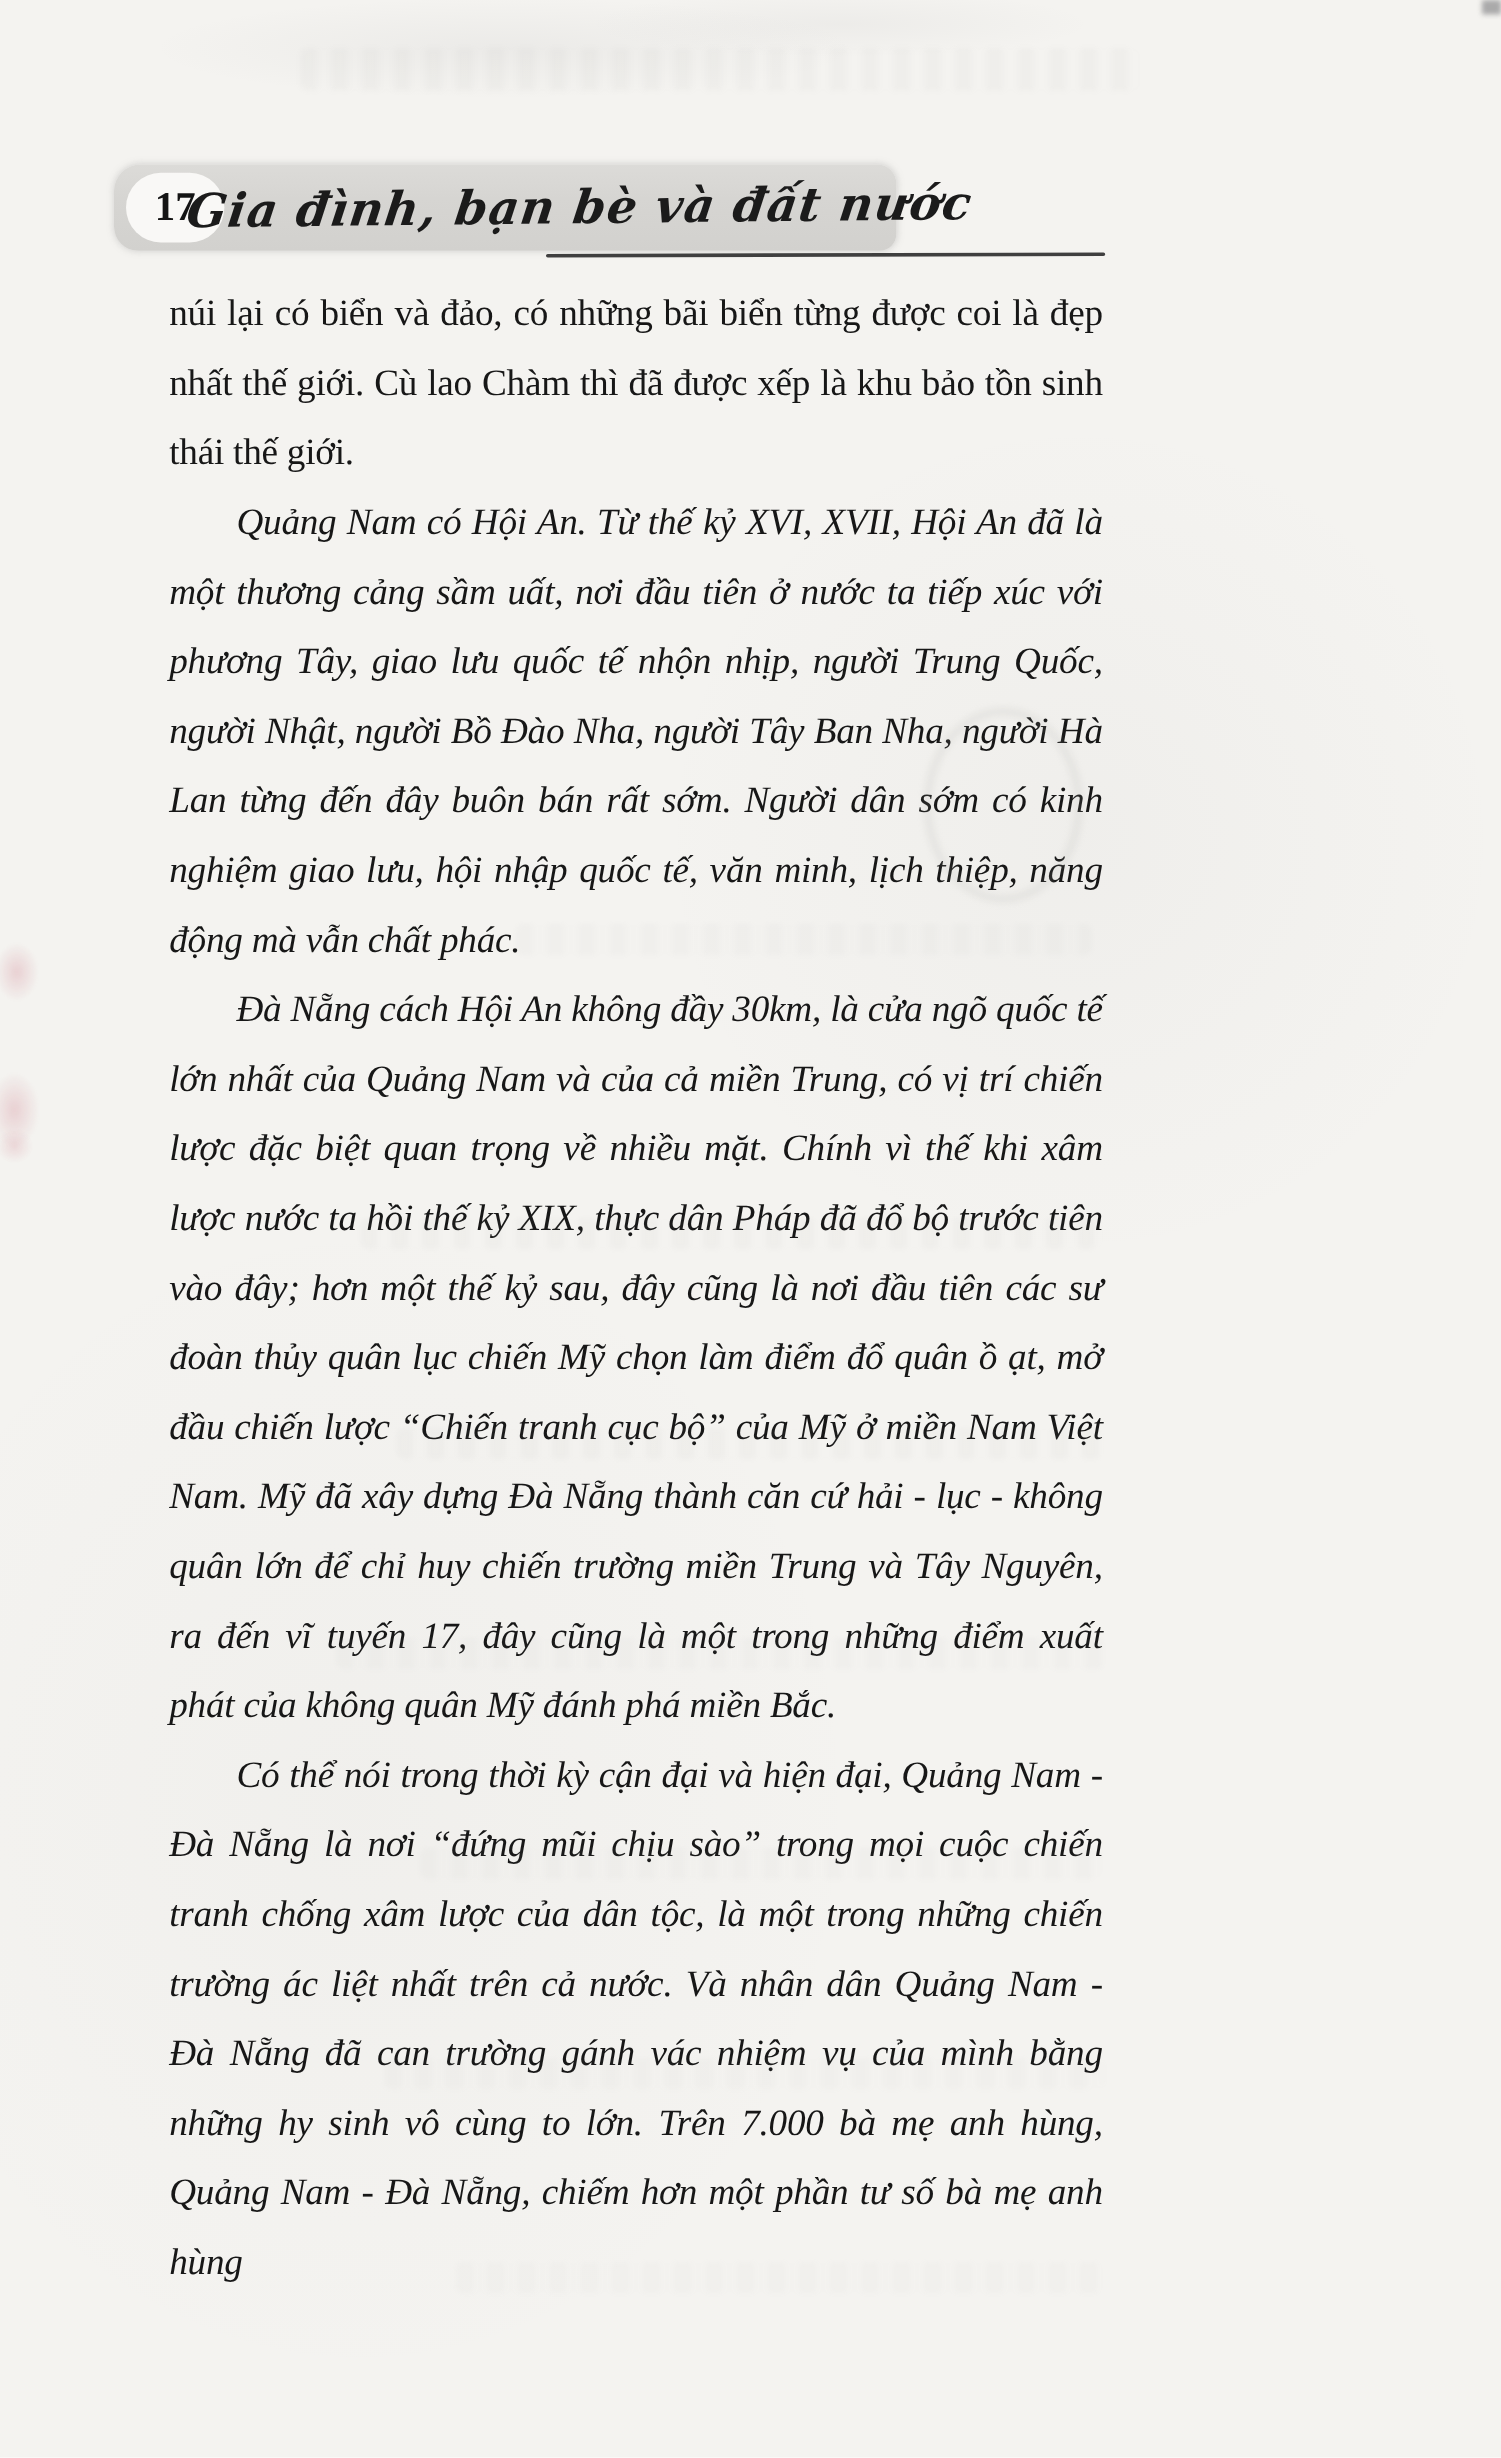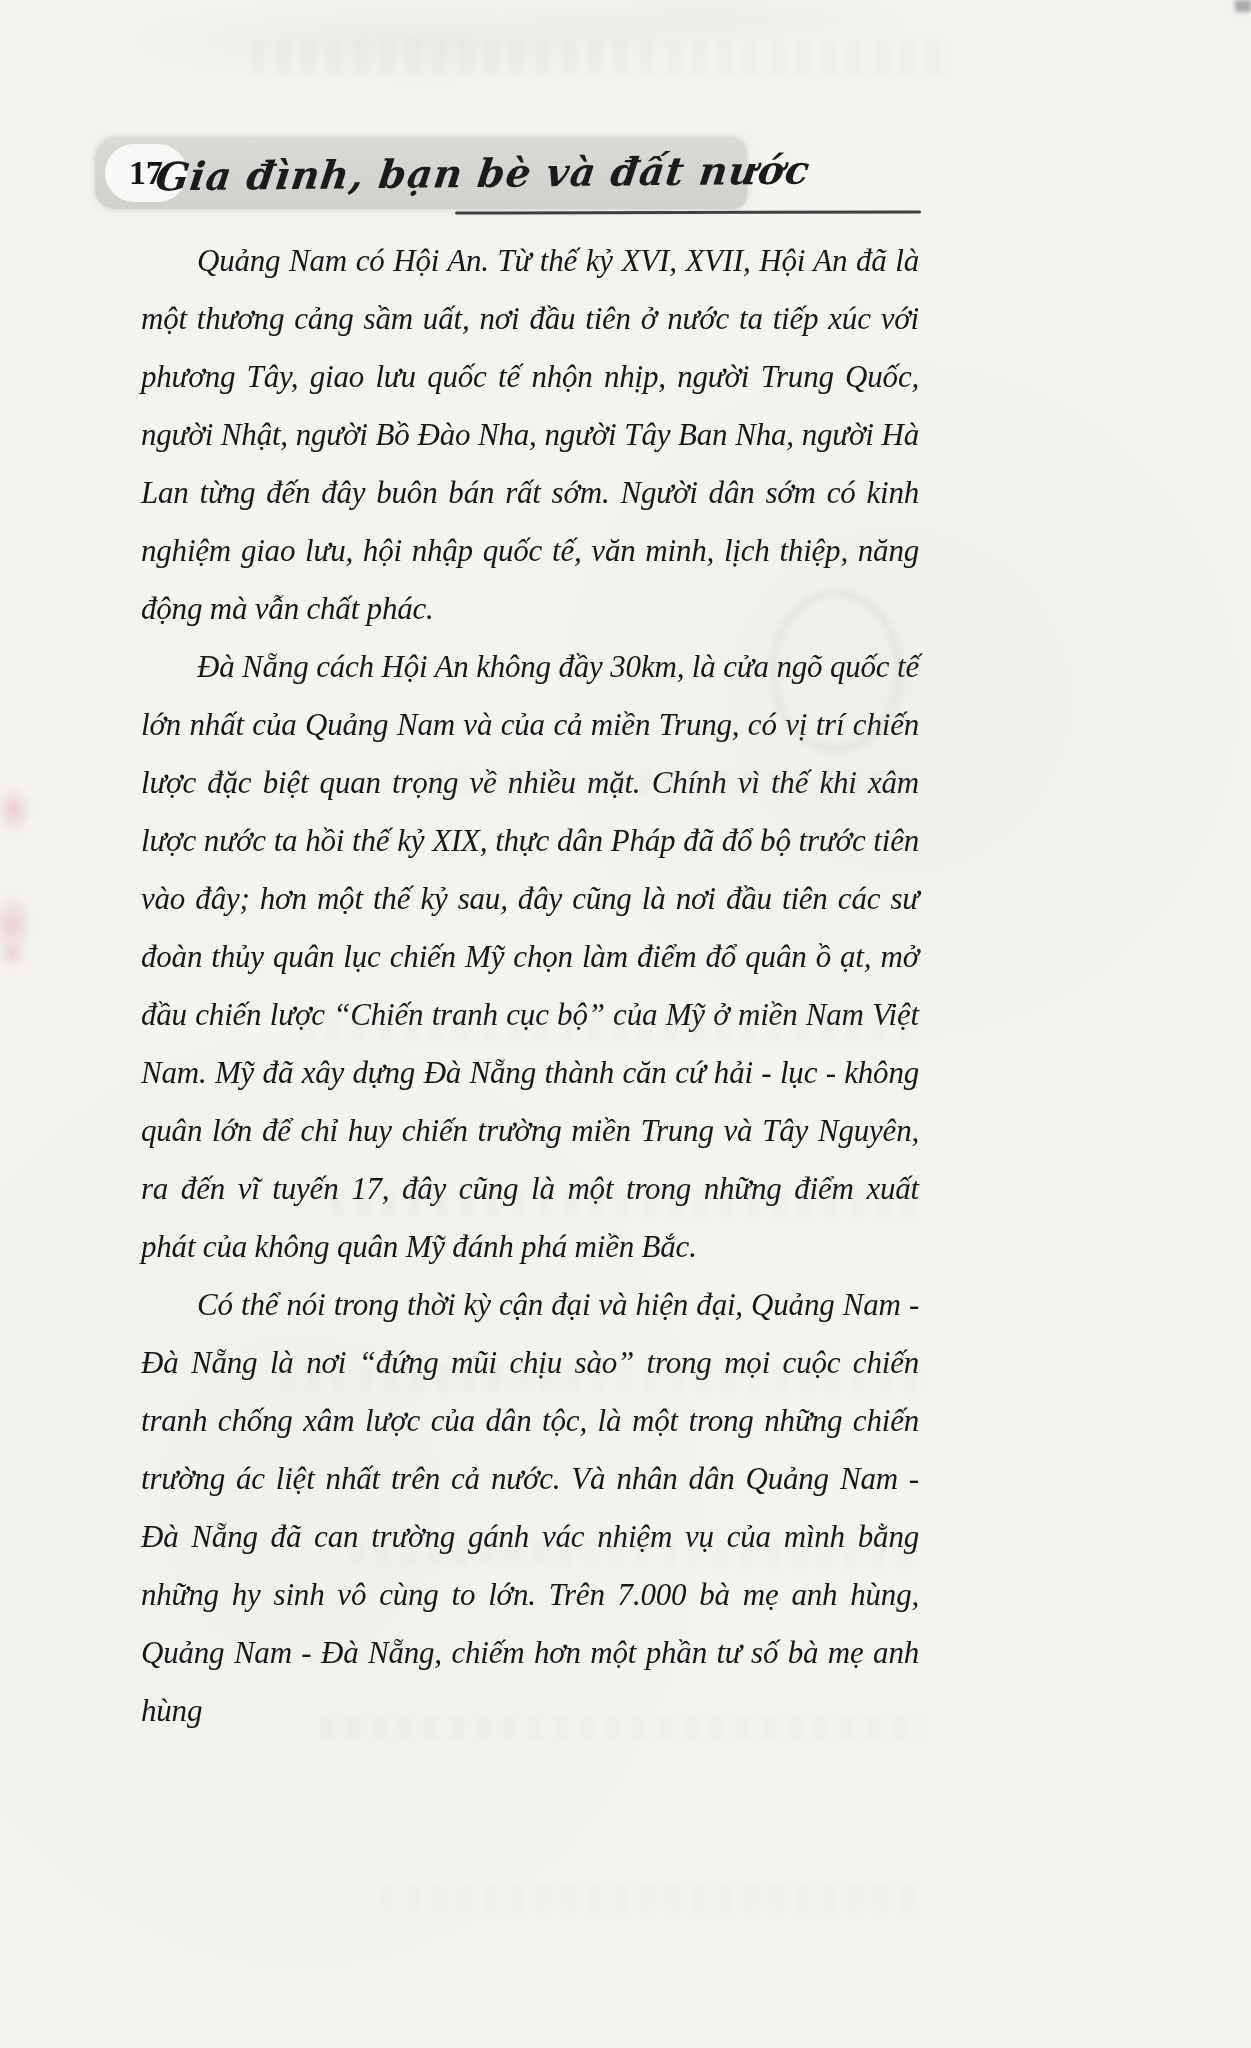--- a/index.html
+++ b/index.html
@@ -91,20 +91,21 @@
 
   <div class="header-band">
     <div class="page-number-badge">
       <span class="page-number">17</span>
     </div>
     <div class="running-title">Gia đình, bạn bè và đất nước</div>
   </div>
   <div class="header-underline"></div>
 
   <div class="text-body">
+      <p class="para">núi lại có biển và đảo, có những bãi biển từng được coi là đẹp nhất thế giới. Cù lao Chàm thì đã được xếp là khu bảo tồn sinh thái thế giới.</p>
       <p class="para indent">Quảng Nam có Hội An. Từ thế kỷ XVI, XVII, Hội An đã là một thương cảng sầm uất, nơi đầu tiên ở nước ta tiếp xúc với phương Tây, giao lưu quốc tế nhộn nhịp, người Trung Quốc, người Nhật, người Bồ Đào Nha, người Tây Ban Nha, người Hà Lan từng đến đây buôn bán rất sớm. Người dân sớm có kinh nghiệm giao lưu, hội nhập quốc tế, văn minh, lịch thiệp, năng động mà vẫn chất phác.</p>
       <p class="para indent">Đà Nẵng cách Hội An không đầy 30km, là cửa ngõ quốc tế lớn nhất của Quảng Nam và của cả miền Trung, có vị trí chiến lược đặc biệt quan trọng về nhiều mặt. Chính vì thế khi xâm lược nước ta hồi thế kỷ XIX, thực dân Pháp đã đổ bộ trước tiên vào đây; hơn một thế kỷ sau, đây cũng là nơi đầu tiên các sư đoàn thủy quân lục chiến Mỹ chọn làm điểm đổ quân ồ ạt, mở đầu chiến lược “Chiến tranh cục bộ” của Mỹ ở miền Nam Việt Nam. Mỹ đã xây dựng Đà Nẵng thành căn cứ hải - lục - không quân lớn để chỉ huy chiến trường miền Trung và Tây Nguyên, ra đến vĩ tuyến 17, đây cũng là một trong những điểm xuất phát của không quân Mỹ đánh phá miền Bắc.</p>
       <p class="para indent">Có thể nói trong thời kỳ cận đại và hiện đại, Quảng Nam - Đà Nẵng là nơi “đứng mũi chịu sào” trong mọi cuộc chiến tranh chống xâm lược của dân tộc, là một trong những chiến trường ác liệt nhất trên cả nước. Và nhân dân Quảng Nam - Đà Nẵng đã can trường gánh vác nhiệm vụ của mình bằng những hy sinh vô cùng to lớn. Trên 7.000 bà mẹ anh hùng, Quảng Nam - Đà Nẵng, chiếm hơn một phần tư số bà mẹ anh hùng</p>
     </div>
 
   <div class="bleed-q" style="left:770px; top:590px;"></div>
   <div class="bleed" style="left:250px; top:40px; width:700px; height:36px; opacity:0.35;"></div>
   <div class="bleed" style="left:430px; top:770px; width:480px; height:26px; opacity:0.3;"></div>
   <div class="bleed" style="left:300px; top:1015px; width:620px; height:26px; opacity:0.32;"></div>
   <div class="bleed" style="left:330px; top:1190px; width:590px; height:26px; opacity:0.32;"></div>

